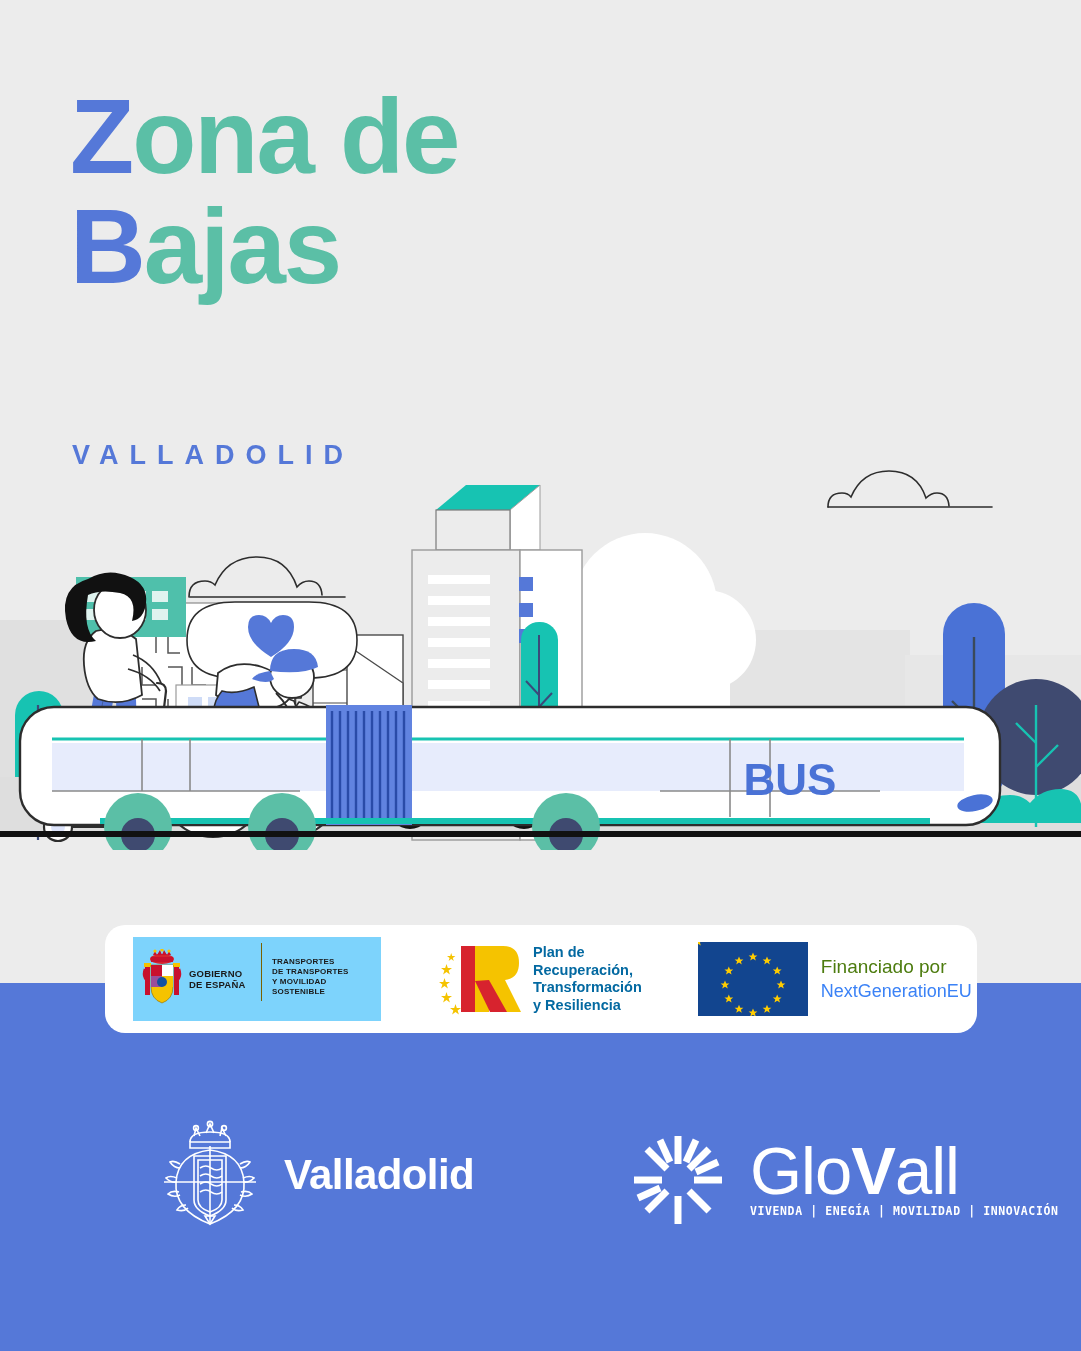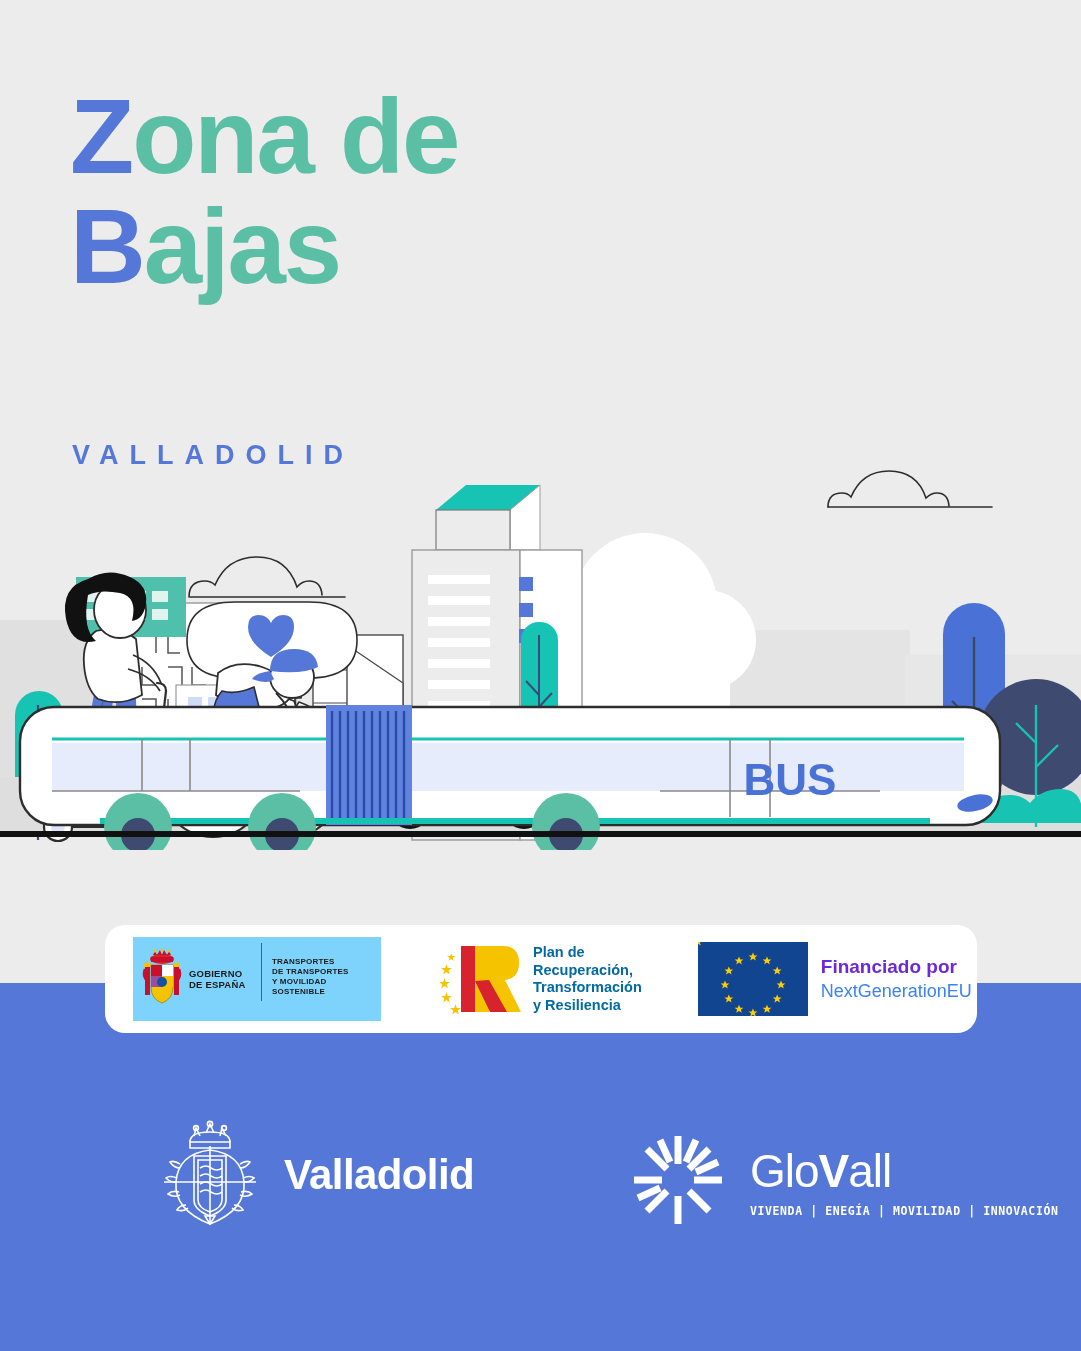--- a/index.html
+++ b/index.html
@@ -61,40 +61,40 @@
   }
 
   .badge-prtr{margin-left:56px;display:flex;align-items:center;}
   .prtr-text{
     margin-left:10px;font-size:14.5px;font-weight:bold;color:#0369a1;line-height:17.5px;
   }
 
   .badge-eu{margin-left:56px;display:flex;align-items:center;}
   .eu-flag{width:110px;height:74px;flex:0 0 auto;}
   .eu-text{margin-left:13px;}
-  .eu-t1{font-size:19px;font-weight:bold;color:#6d28d9;line-height:23px;}
+  .eu-t1{font-size:19px;font-weight:normal;color:#4d7c0f;line-height:23px;}
   .eu-t2{font-size:18px;color:#3b82f6;line-height:23px;margin-top:2px;}
 
   
   .logo-ayto{
     position:absolute;left:150px;top:1120px;
     display:flex;align-items:center;
   }
   .crest-svg{width:120px;height:108px;}
   .ayto-text{margin-left:14px;color:#fff;}
   .ayto-l1{font-size:30px;line-height:34px;font-weight:normal;letter-spacing:-.3px;}
   .ayto-l2{font-size:42px;line-height:45px;font-weight:bold;letter-spacing:-.6px;}
 
   .logo-glovall{
     position:absolute;left:628px;top:1130px;
     display:flex;align-items:center;
   }
   .burst-svg{width:100px;height:100px;}
   .glovall-text{margin-left:22px;color:#fff;}
-  .gv-word{font-size:46px;line-height:58px;font-weight:bold;letter-spacing:-1px;}
+  .gv-word{font-size:67px;line-height:58px;font-weight:bold;letter-spacing:-1px;}
   .gv-word .gv-thin{font-weight:300;}
   .gv-tag{
     font-size:11.5px;letter-spacing:.6px;font-weight:bold;margin-top:4px;
     font-family:"DejaVu Sans Mono", monospace;
   }
 </style>
 </head>
 <body>
 
 <div id="poster">

